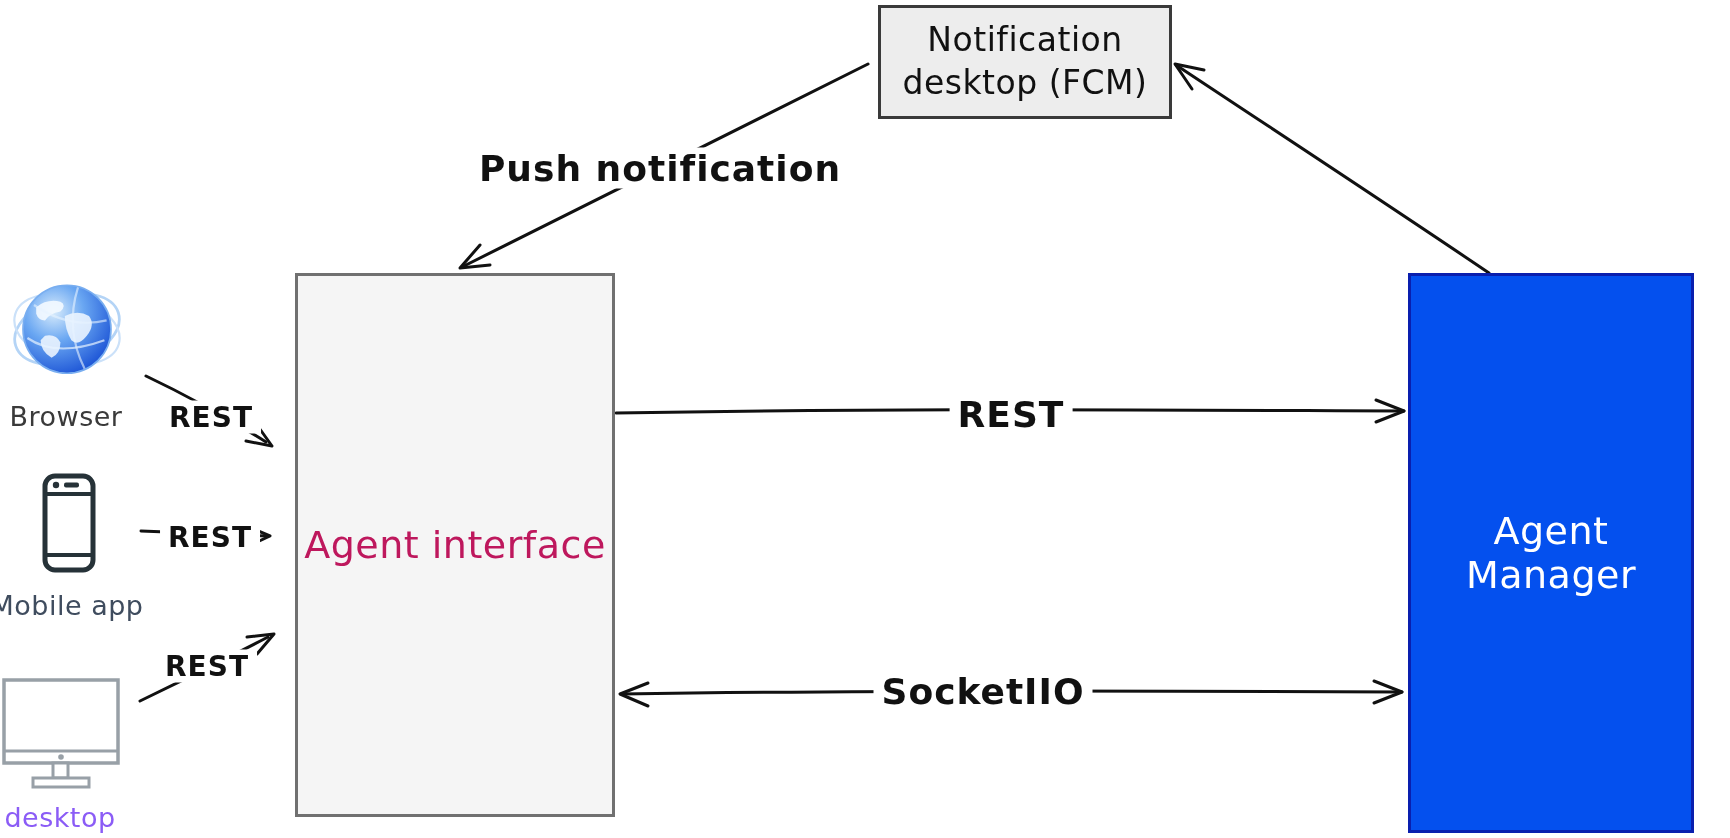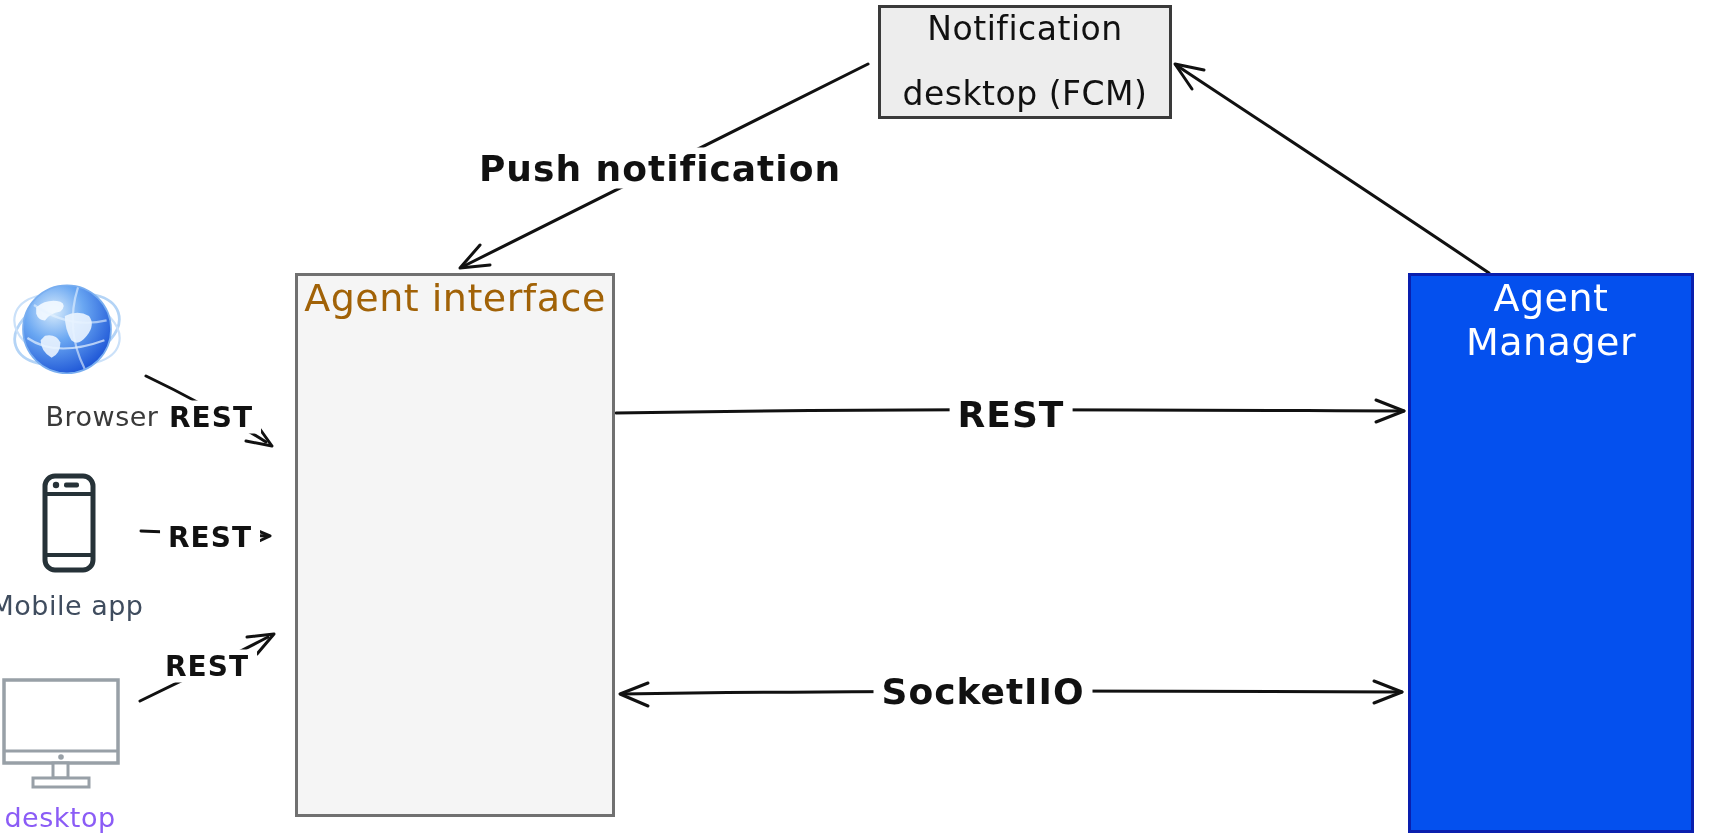--- a/index.html
+++ b/index.html
@@ -24,58 +24,58 @@
     stroke-width: 3;
     stroke-linecap: round;
     stroke-linejoin: round;
   }
   .node {
     position: absolute;
     box-sizing: border-box;
     display: flex;
     flex-direction: column;
     align-items: center;
-    justify-content: space-between;
+    justify-content: center;
     text-align: center;
     letter-spacing: 0.5px;
   }
   #notification-box {
     left: 878px; top: 5px; width: 294px; height: 114px;
     background: #ededed;
     border: 3px solid #3a3a3a;
     font-size: 33px;
     line-height: 1.3;
     color: #111111;
   }
   #agent-interface-box {
     left: 295px; top: 273px; width: 320px; height: 544px;
     background: #f5f5f5;
     border: 3px solid #707070;
     font-size: 38px;
-    color: #a16207;
+    color: #be185d;
   }
   #agent-manager-box {
     left: 1408px; top: 273px; width: 286px; height: 560px;
     background: #0450ee;
     border: 3px solid #0a1fae;
     font-size: 38px;
     color: #ffffff;
   }
   .client-icon { position: absolute; }
   #globe-icon   { left: 12px;  top: 272px; width: 110px; height: 110px; }
   #phone-icon   { left: 42px;  top: 473px; width: 54px;  height: 100px; }
   #monitor-icon { left: 2px;   top: 678px; width: 118px; height: 112px; }
   .client-label {
     position: absolute;
     transform: translate(-50%, -50%);
     font-size: 27px;
     letter-spacing: 0.5px;
     white-space: nowrap;
   }
-  #browser-label { left: 66px; top: 416px; color: #3a3a3a; margin-left: 36px; }
+  #browser-label { left: 66px; top: 416px; color: #3a3a3a; }
   #mobile-label  { left: 67px; top: 605px; color: #3f4c5e; }
   #desktop-label { left: 60px; top: 817px; color: #8b5cf6; }
   .edge-label {
     position: absolute;
     transform: translate(-50%, -50%);
     background: #ffffff;
     padding: 0 8px;
     white-space: nowrap;
     letter-spacing: 1px;
     color: #111111;

